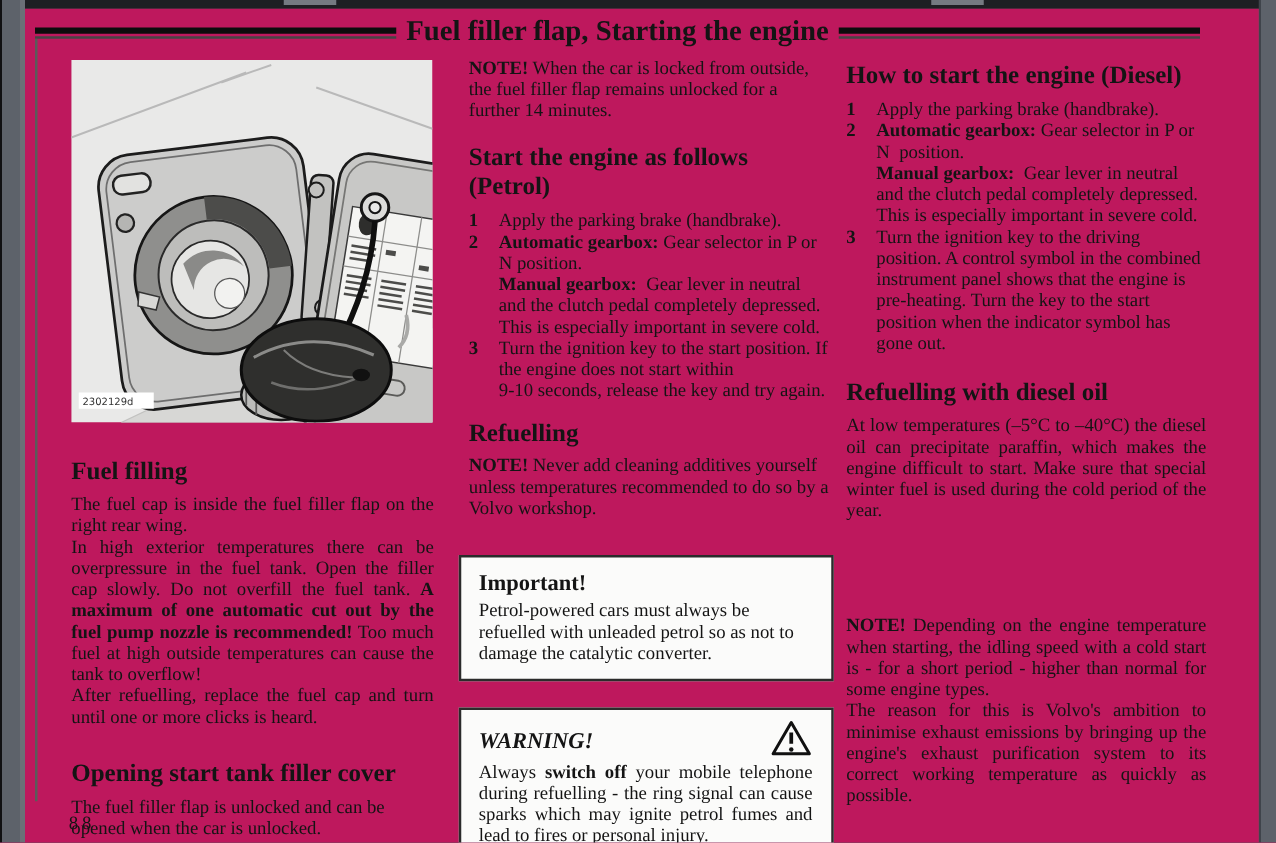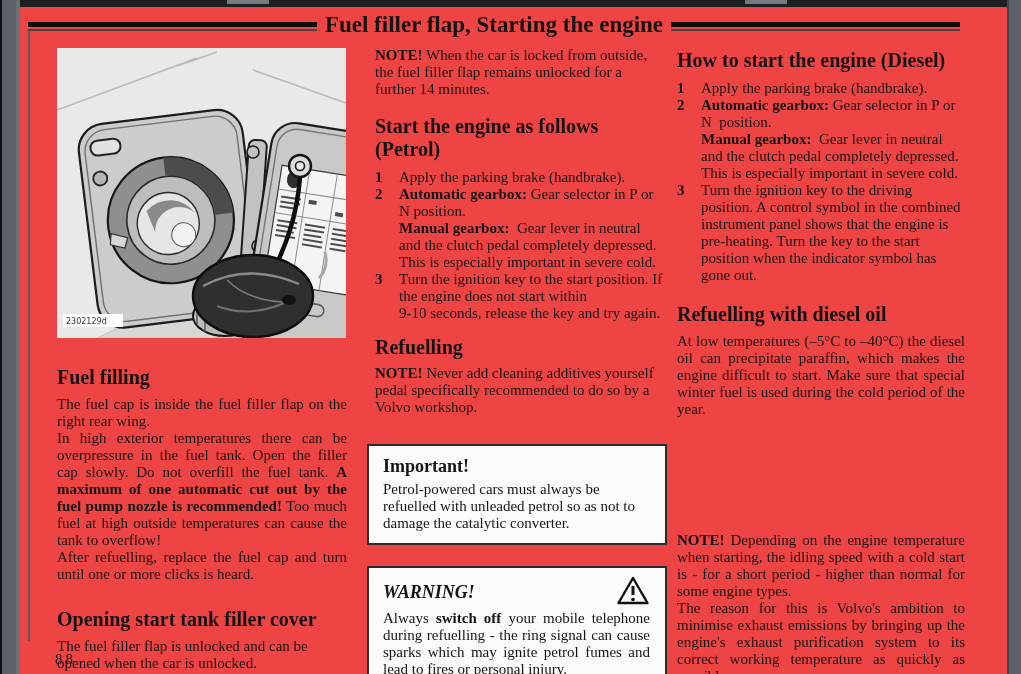--- a/index.html
+++ b/index.html
@@ -7,42 +7,42 @@
     width:1021px;height:674px;position:relative;overflow:hidden;
     background:#565b62;
     font-family:"Liberation Serif","DejaVu Serif",serif;
     color:#141414;
     -webkit-font-smoothing:antialiased;
   }
   .top-bar{position:absolute;left:0;top:0;width:1021px;height:7px;background:#1e1f23;}
   .notch{position:absolute;top:0;height:4px;background:#757a81;}
   .edge-left{position:absolute;left:0;top:0;width:20px;height:674px;background:linear-gradient(90deg,#101012 0 2px,#5d626a 2px 16px,#6b7077 16px 20px);}
   .edge-right{position:absolute;right:0;top:0;width:14px;height:674px;background:linear-gradient(90deg,#3f444b 0 2px,#5d626a 2px 14px);}
-  .page{position:absolute;left:20px;top:7px;width:987px;height:667px;background:#ef4444;}
+  .page{position:absolute;left:20px;top:7px;width:987px;height:667px;background:#be185d;}
 
   .header{position:absolute;left:8px;right:47px;top:8px;display:flex;align-items:center;gap:8px;}
   .rule{flex:1;height:9px;border-top:5px solid #0c0c0c;border-bottom:2px solid #454545;box-sizing:border-box;}
   .page-title{flex:none;font-size:23px;font-weight:bold;line-height:26px;white-space:nowrap;margin-top:-3px;}
 
   .content-left-border{position:absolute;left:8px;top:24px;width:2px;height:610px;background:#5a5a5a;}
 
   .col{position:absolute;font-size:15px;line-height:17px;}
   .col-left{left:37px;top:41px;width:290px;}
   .col-mid{left:355px;top:40px;width:288px;}
   .col-right{left:657px;top:42px;width:288px;}
 
   .fig{width:289px;height:290px;display:block;}
   h2{font-size:20px;line-height:23px;font-weight:bold;margin:0;}
   .p{margin:0;}
   .just{text-align:justify;}
   b{font-weight:bold;}
 
   .mt4{margin-top:4px;}.mt6{margin-top:6px;}.mt7{margin-top:7px;}
   .mt13{margin-top:28px;}.mt14{margin-top:14px;}.mt17{margin-top:17px;}
-  .mt19{margin-top:19px;}.mt21{margin-top:21px;}.mt25{margin-top:25px;}.mt100{margin-top:114px;}
+  .mt19{margin-top:19px;}.mt21{margin-top:21px;}.mt25{margin-top:25px;}.mt100{margin-top:75px;}
 
   .list{margin-top:8px;}
   .li{display:flex;}
   .li .num{width:24px;flex:none;font-weight:bold;}
   .li .li-body{flex:1;}
 
   .box{border:2px solid #2b2b2b;padding:9px 15px 11px 14px;margin-left:-8px;margin-right:-4px;background:#fbfbfa;}
   .box-title{font-size:18px;line-height:22px;font-weight:bold;}
   .box-head{display:flex;align-items:center;justify-content:space-between;font-style:italic;}
   .warn-icon{width:34px;height:31px;flex:none;margin-top:-2px;}
@@ -193,21 +193,21 @@
         <span class="num">3</span>
         <div class="li-body">
           <span>Turn the ignition key to the start position. If the engine does not start within</span><br>
           <span>9-10 seconds, release the key and try again.</span>
         </div>
       </div>
     </div>
 
     <h2 class="mt14">Refuelling</h2>
     <div class="p mt6">
-      <b>NOTE!</b><span> Never add cleaning additives yourself pedal specifically recommended to do so by a Volvo workshop.</span>
+      <b>NOTE!</b><span> Never add cleaning additives yourself unless temperatures recommended to do so by a Volvo workshop.</span>
     </div>
 
     <div class="box mt13">
       <div class="box-title">Important!</div>
       <div class="p mt4">
         <span>Petrol-powered cars must always be refuelled with unleaded petrol so as not to damage the catalytic converter.</span>
       </div>
     </div>
 
     <div class="box mt21">

